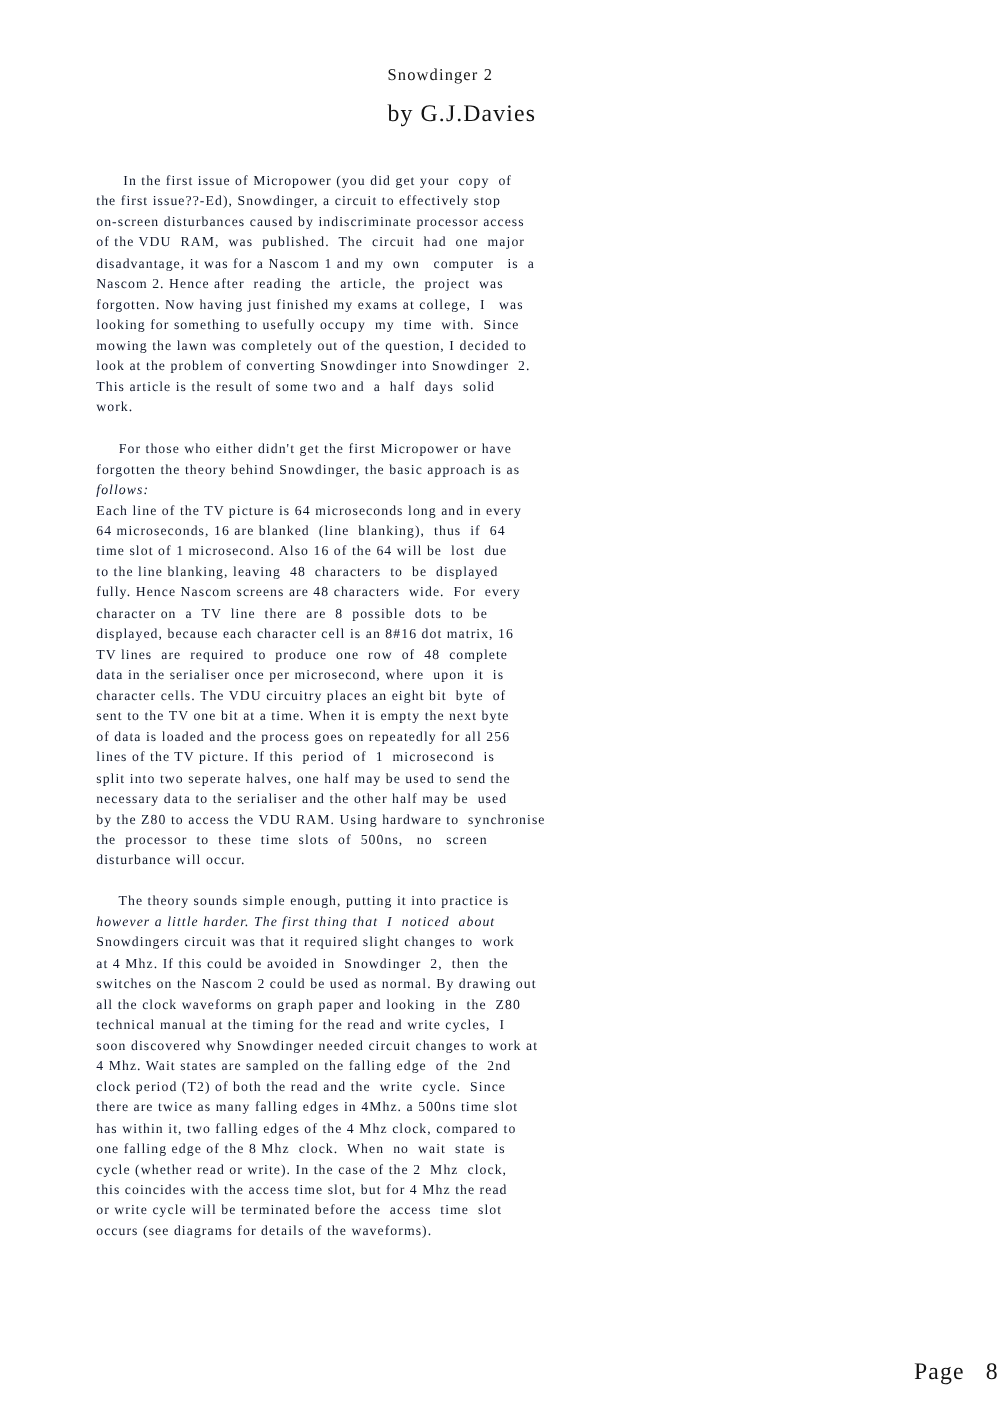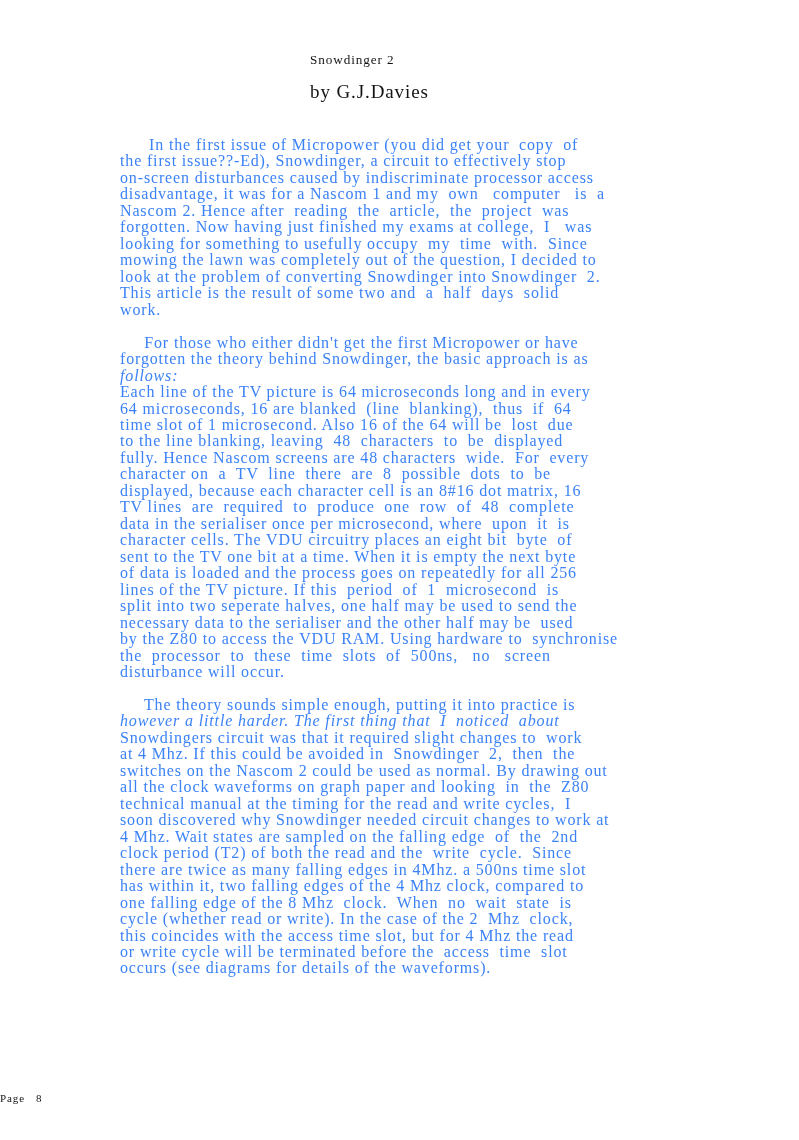--- a/index.html
+++ b/index.html
@@ -44,63 +44,63 @@
 
   
   .body-column {
     position: absolute;
     left: 77px;
     top: 137px;
     width: 648px;
   }
 
   .text-line {
-    font-size: 16px;
+    font-size: 11px;
     line-height: 16.48px;
     letter-spacing: 0.85px;
     white-space: pre;
     height: 16.48px;
-    color: #3b82f6;
-    margin-left: 43px;
+    color: #0f172a;
   }
 
   .text-line.blank {
     
   }
 
   .text-line.italic {
     font-style: italic;
   }
 
   
   .page-footer {
     position: absolute;
     left: 0;
     top: 1090px;
     width: 799px;
-    text-align: left;
-    font-size: 11px;
+    text-align: right;
+    font-size: 19px;
     line-height: 16.5px;
     letter-spacing: 0.9px;
     white-space: pre;
   }
 </style>
 </head>
 <body>
 
 <div id="page">
 
   <div class="doc-title">Snowdinger 2</div>
 
   <div class="doc-byline">by G.J.Davies</div>
 
   <div class="body-column">
       <div class="text-line">      In the first issue of Micropower (you did get your  copy  of</div>
       <div class="text-line">the first issue??-Ed), Snowdinger, a circuit to effectively stop</div>
       <div class="text-line">on-screen disturbances caused by indiscriminate processor access</div>
+      <div class="text-line">of the VDU  RAM,  was  published.  The  circuit  had  one  major</div>
       <div class="text-line">disadvantage, it was for a Nascom 1 and my  own   computer   is  a</div>
       <div class="text-line">Nascom 2. Hence after  reading  the  article,  the  project  was</div>
       <div class="text-line">forgotten. Now having just finished my exams at college,  I   was</div>
       <div class="text-line">looking for something to usefully occupy  my  time  with.  Since</div>
       <div class="text-line">mowing the lawn was completely out of the question, I decided to</div>
       <div class="text-line">look at the problem of converting Snowdinger into Snowdinger  2.</div>
       <div class="text-line">This article is the result of some two and  a  half  days  solid</div>
       <div class="text-line">work.</div>
       <div class="text-line blank"></div>
       <div class="text-line">     For those who either didn't get the first Micropower or have</div>

